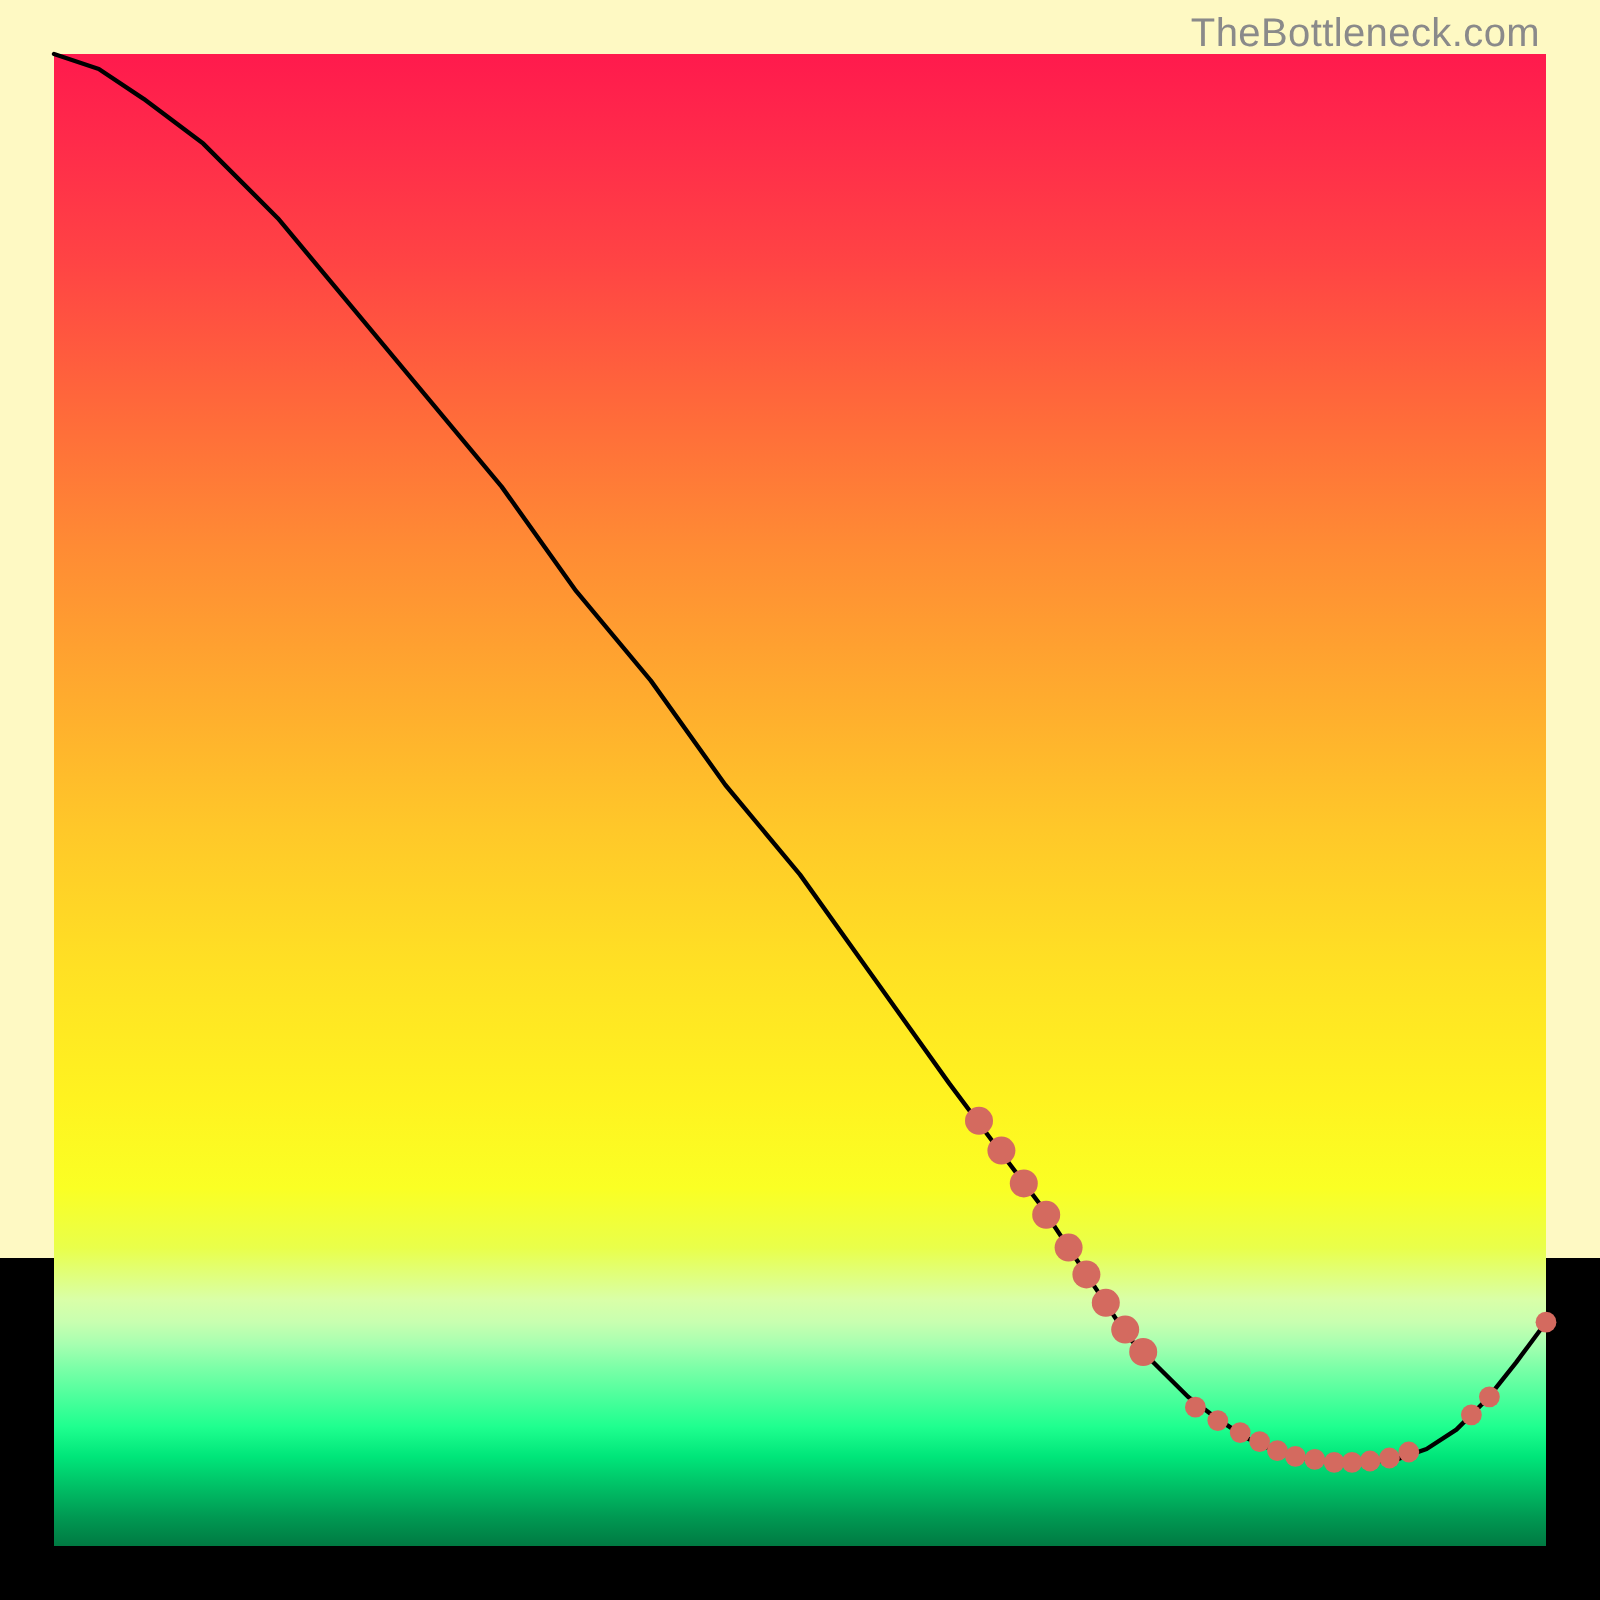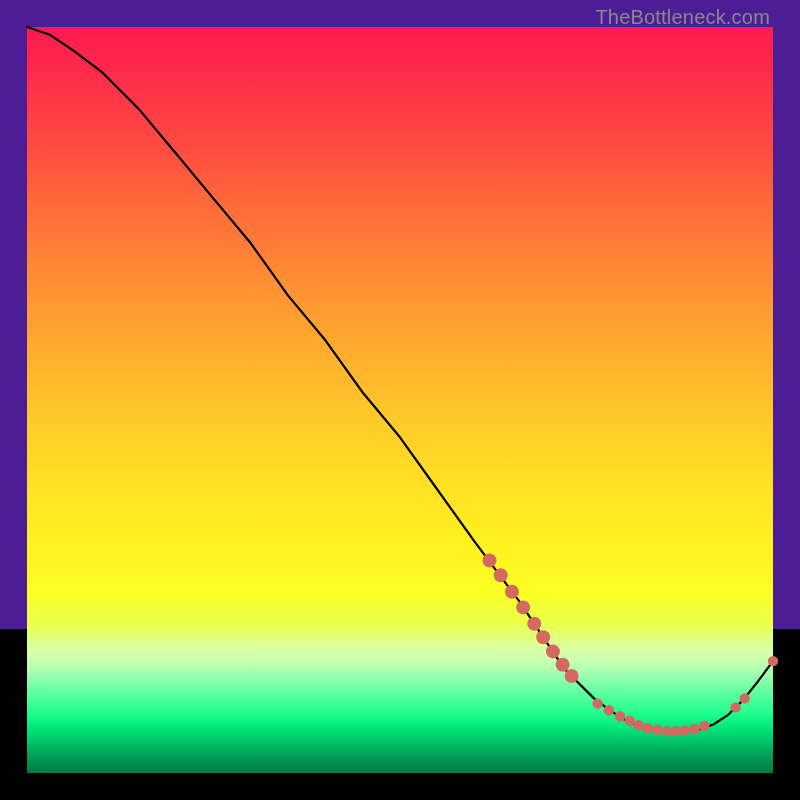--- a/index.html
+++ b/index.html
@@ -8,21 +8,21 @@
     width: 800px;
     height: 800px;
     background: #000;
     overflow: hidden;
     font-family: Arial, Helvetica, sans-serif;
   }
   .frame {
     position: relative;
     width: 800px;
     height: 629px;
-    background: #4c1d95;
+    background: #fef9c3;
   }
   .plot {
     position: absolute;
     left: 27px;
     top: 27px;
     width: 746px;
     height: 746px;
     
     background: linear-gradient(
       to bottom,

